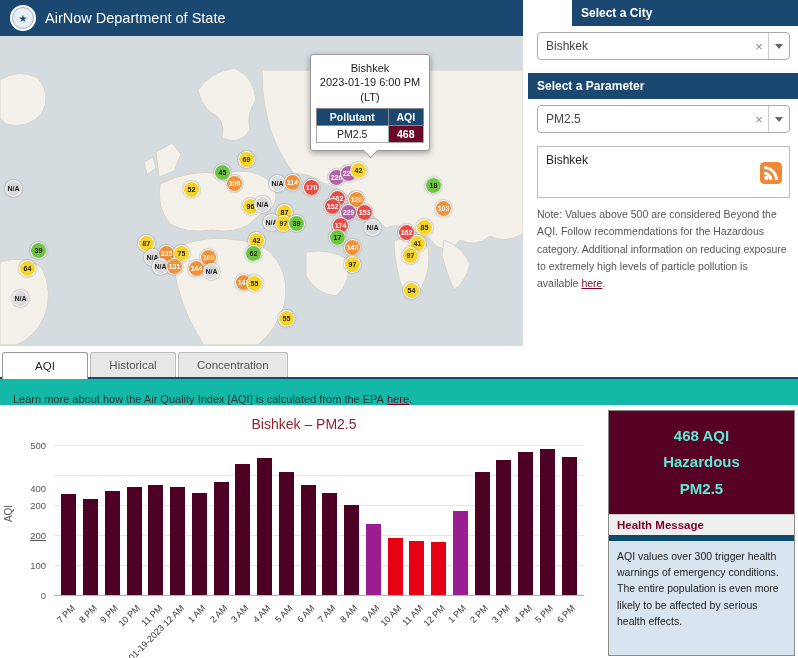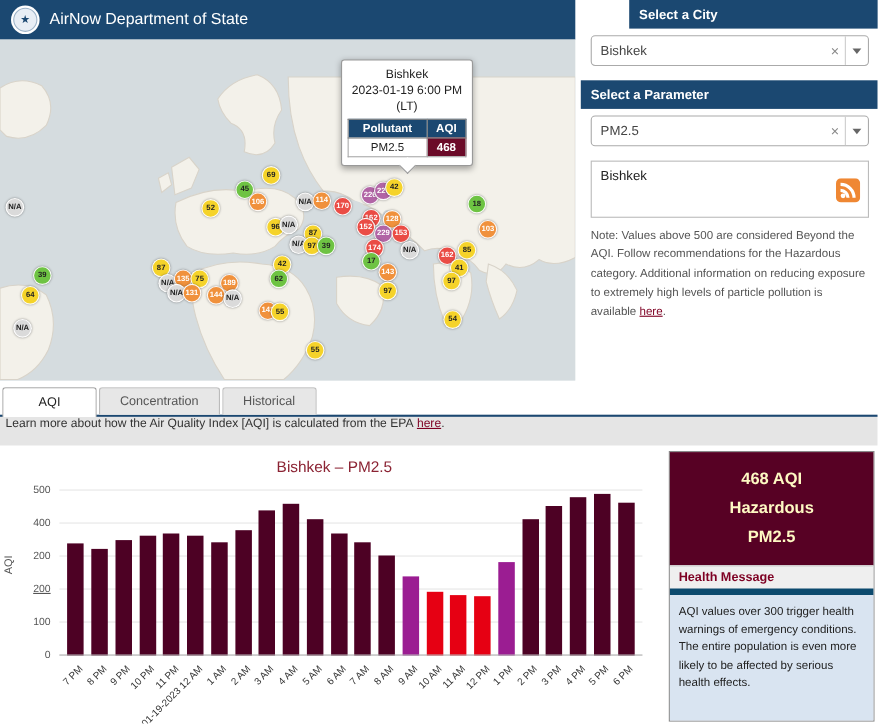--- a/index.html
+++ b/index.html
@@ -34,22 +34,22 @@
   .popup td{padding:2px 3px;border:1px solid #aaa;}
   .popup td.aqi-val{background:var(--popup-aqi-bg,#6b0a28);color:#fff;font-weight:bold;}
 
   
   .tab-bar{position:absolute;left:2px;top:352px;height:25px;display:flex;gap:2px;z-index:2;}
   .tab{min-width:86px;padding:0 18px;display:flex;align-items:center;justify-content:center;
        font-size:11.5px;color:#555;background:#e7e7e7;border:1px solid #bbb;border-bottom:none;
        border-radius:3px 3px 0 0;cursor:pointer;box-sizing:border-box;}
   .tab.active{background:#fff;color:#222;border-color:#999;height:27px;}
   .tab-underline{position:absolute;left:0;top:377px;width:798px;height:2px;background:var(--navy,#1b4871);}
-  .learn-band{position:absolute;left:0;top:379px;width:798px;height:26px;background:#e5e5e5;
-              display:flex;align-items:flex-start;padding-left:5px;box-sizing:border-box;font-size:11px;color:#333;}
+  .learn-band{position:absolute;left:0;top:379px;width:798px;height:26px;background:#14b8a6;
+              display:flex;align-items:flex-end;padding-left:13px;box-sizing:border-box;font-size:11px;color:#333;}
   a.maroon-link{color:var(--link-maroon,#7e0023);text-decoration:underline;cursor:pointer;}
 
   
   .chart{position:absolute;left:8px;top:408px;width:592px;height:248px;background:#fff;}
   .chart-title{text-align:center;font-size:14px;color:var(--title-red,#8b2333);padding-top:8px;}
   .plot{position:absolute;left:46px;top:38px;width:530px;height:150px;}
   .gridline{position:absolute;left:0;right:0;height:1px;background:#e6e6e6;}
   .plot .axis-bottom{position:absolute;left:0;right:0;bottom:0;height:1px;background:#b5b5b5;}
   .y-axis-labels{position:absolute;left:6px;top:38px;width:36px;height:150px;}
   .ytick{position:absolute;right:4px;font-size:9.5px;color:#555;width:30px;text-align:right;}
@@ -62,21 +62,21 @@
   .xlabel-slot span{position:absolute;top:5px;right:45%;transform:rotate(-45deg);transform-origin:top right;
                     white-space:nowrap;font-size:9px;color:#333;}
 
   
   .conditions{position:absolute;left:608px;top:410px;width:187px;height:246px;border:1px solid #8a8a8a;
               box-sizing:border-box;display:flex;flex-direction:column;}
   .cc-head{background:var(--navy,#1b4871);color:#fff;text-align:center;padding:7px 4px 8px;}
   .cc-head .l1{font-size:13px;font-weight:bold;}
   .cc-head .l2{font-size:10px;margin-top:2px;}
   .cc-head .l3{font-size:11.5px;font-weight:bold;margin-top:2px;}
-  .cc-aqi{background:var(--conditions-maroon,#570124);color:#fef9c3;text-align:center;padding:12px 4px;}
+  .cc-aqi{background:var(--conditions-maroon,#570124);color:#5eead4;text-align:center;padding:12px 4px;}
   .cc-aqi div{font-size:15px;font-weight:bold;line-height:1.75;}
   .cc-hm-head{background:#efefef;color:var(--link-maroon,#7e0023);font-weight:bold;font-size:11.5px;
               padding:4px 8px;border-top:1px solid #ccc;border-bottom:6px solid #0c4a6e;}
   .cc-hm-body{background:#d9e4f1;font-size:10.5px;line-height:1.55;padding:7px 8px;flex:1;color:#222;}
 
   
   .side-head{position:absolute;width:270px;height:26px;background:var(--navy,#1b4871);color:#fff;
              font-size:12px;font-weight:bold;display:flex;align-items:center;padding-left:9px;box-sizing:border-box;}
   .sel{position:absolute;width:253px;height:28px;border:1px solid #aaa;border-radius:4px;background:#fff;
        display:flex;align-items:center;box-sizing:border-box;cursor:pointer;}
@@ -191,38 +191,38 @@
           <td>PM2.5</td>
           <td class="aqi-val">468</td>
         </tr>
       </tbody>
         </table>
     </div>
   </div>
 
   <div class="tab-bar">
       <div class="tab active">AQI</div>
+      <div class="tab">Historical</div>
       <div class="tab">Concentration</div>
-      <div class="tab">Historical</div>
     </div>
   <div class="tab-underline"></div>
 
   <div class="learn-band">
     <span>Learn more about how the Air Quality Index [AQI] is calculated from the EPA </span>&nbsp;<a class="maroon-link">here</a><span>.</span>
   </div>
 
   <div class="chart">
     <div class="chart-title">Bishkek – PM2.5</div>
     <div class="y-title">AQI</div>
     <div class="y-axis-labels">
         <div class="ytick" style="bottom: -5px;">0</div>
         <div class="ytick" style="bottom: 25px;">100</div>
         <div class="ytick" style="bottom: 55px; text-decoration: underline;">200</div>
         <div class="ytick" style="bottom: 85px;">200</div>
-        <div class="ytick" style="bottom: 115px;">400</div>
+        <div class="ytick" style="bottom: 102px;">400</div>
         <div class="ytick" style="bottom: 145px;">500</div>
       </div>
     <div class="plot">
         <div class="gridline" style="bottom: 150px;"></div>
         <div class="gridline" style="bottom: 120px;"></div>
         <div class="gridline" style="bottom: 90px;"></div>
         <div class="gridline" style="bottom: 60px;"></div>
         <div class="gridline" style="bottom: 30px;"></div>
         <div class="gridline" style="bottom: 0px;"></div>
       <div></div>

